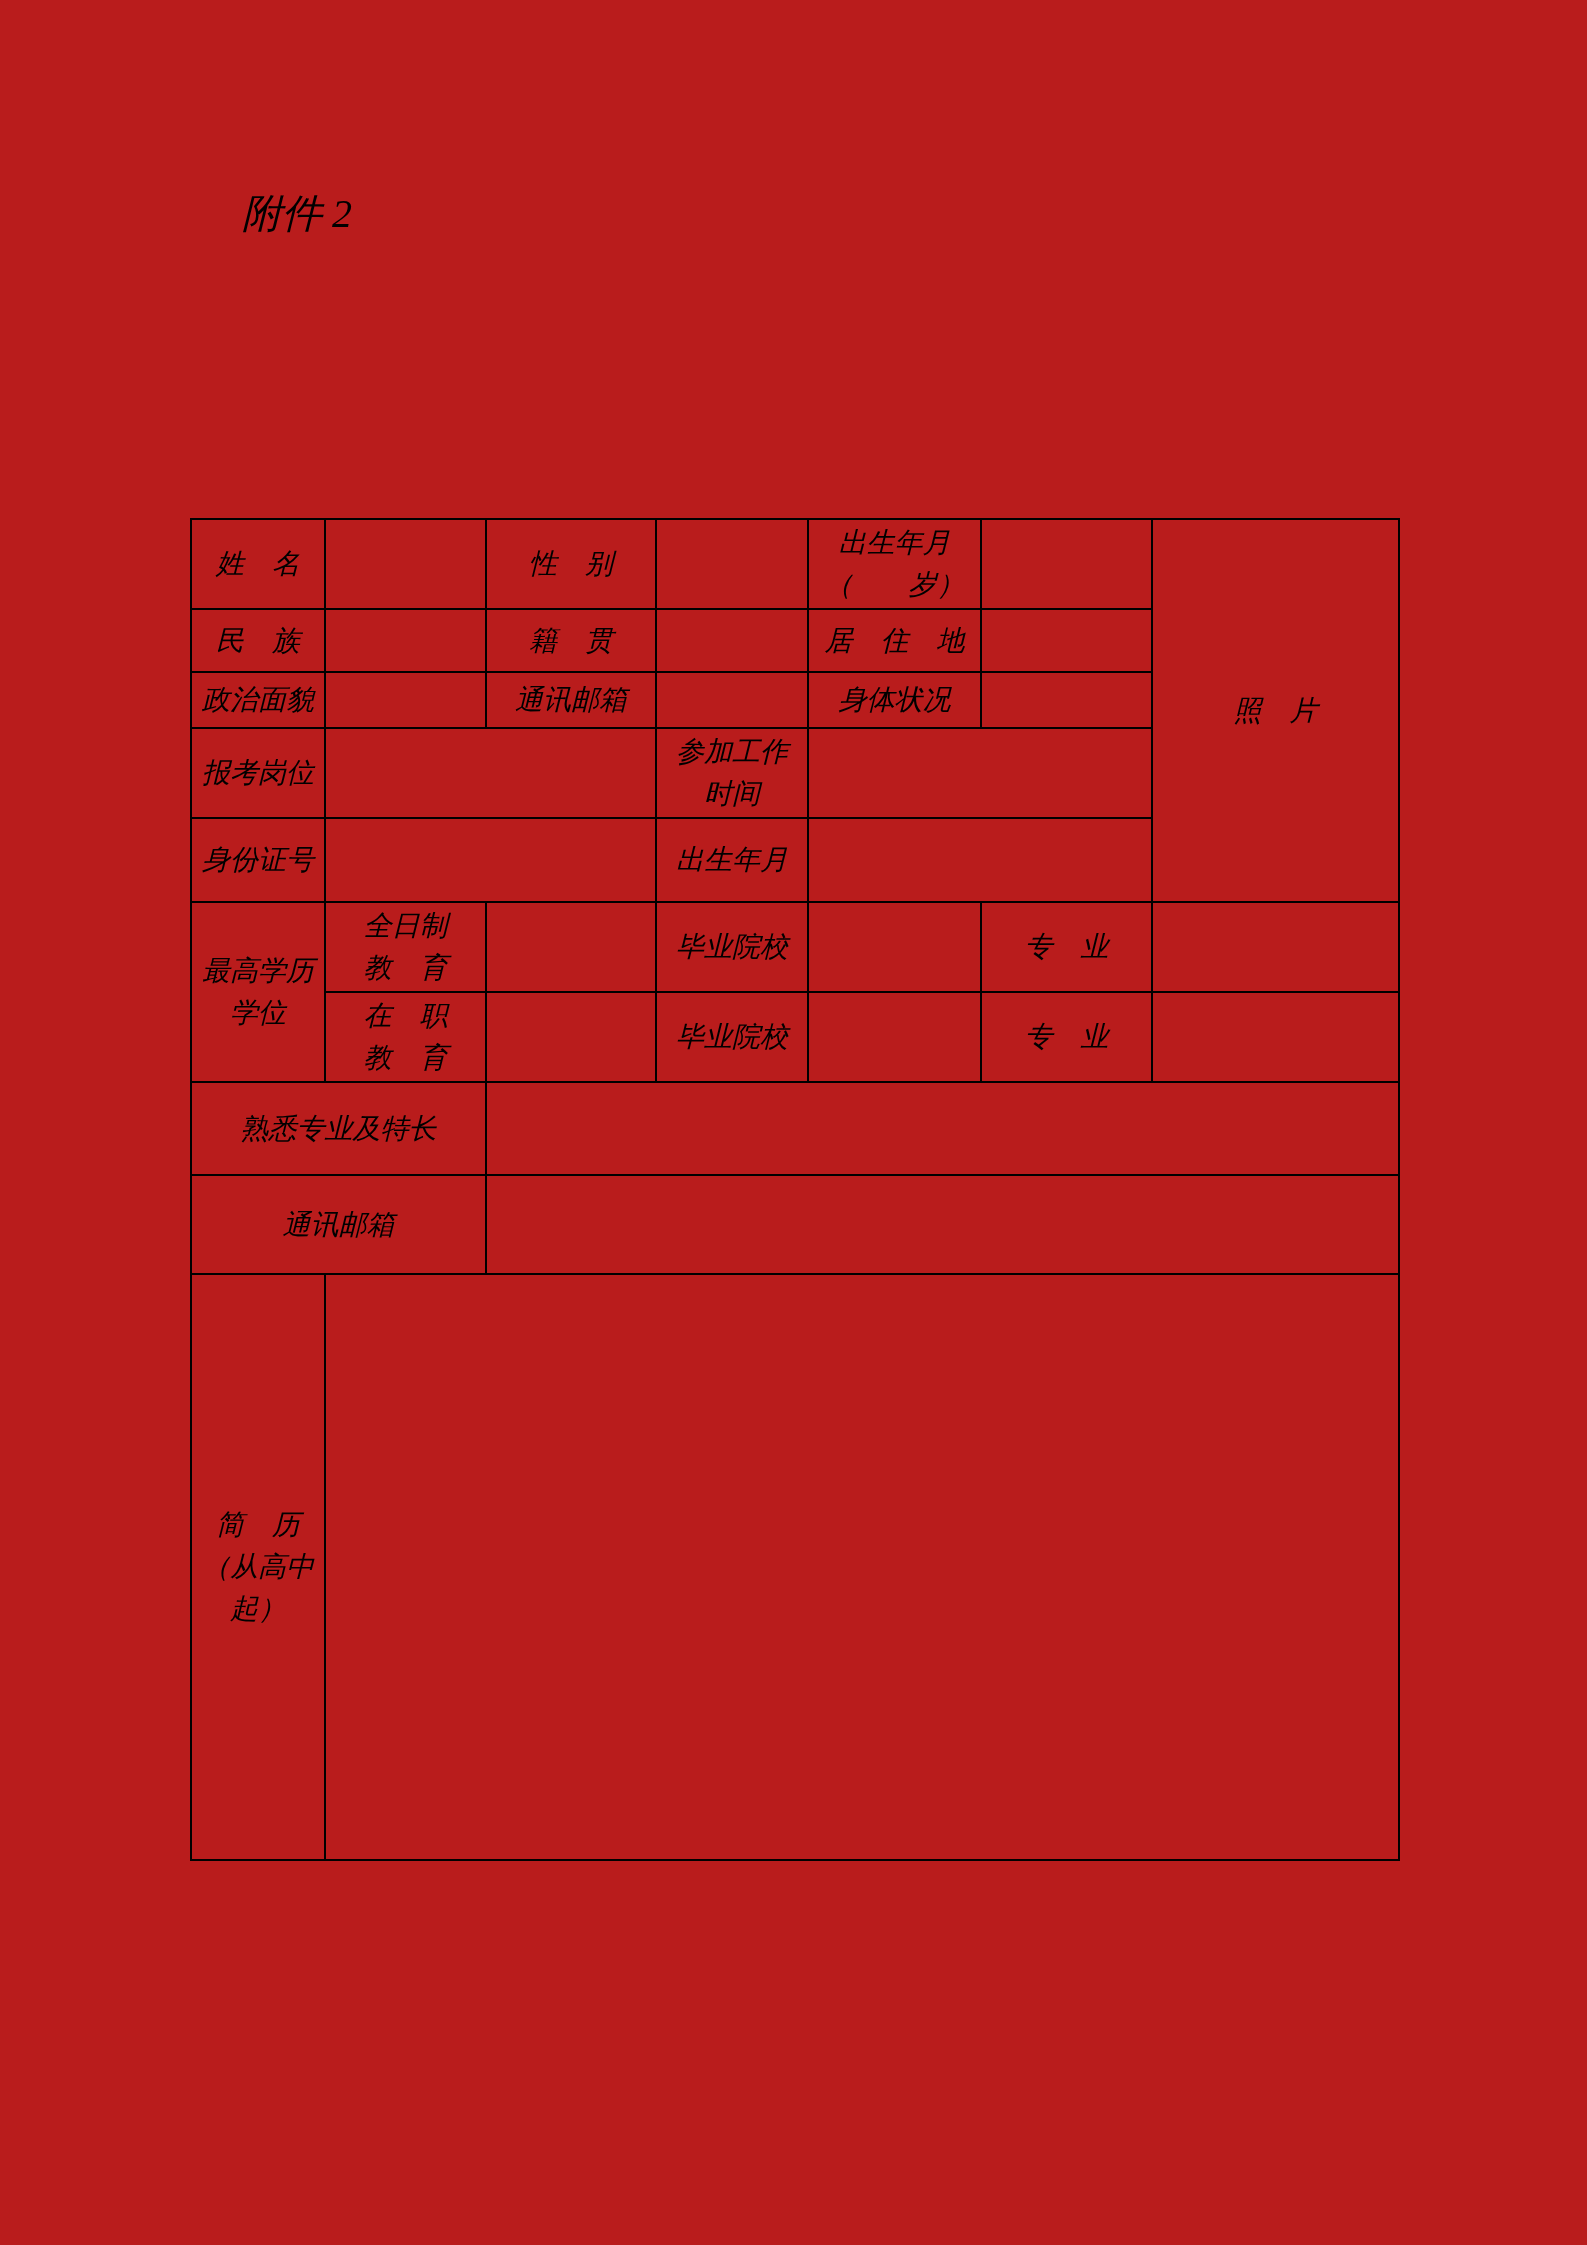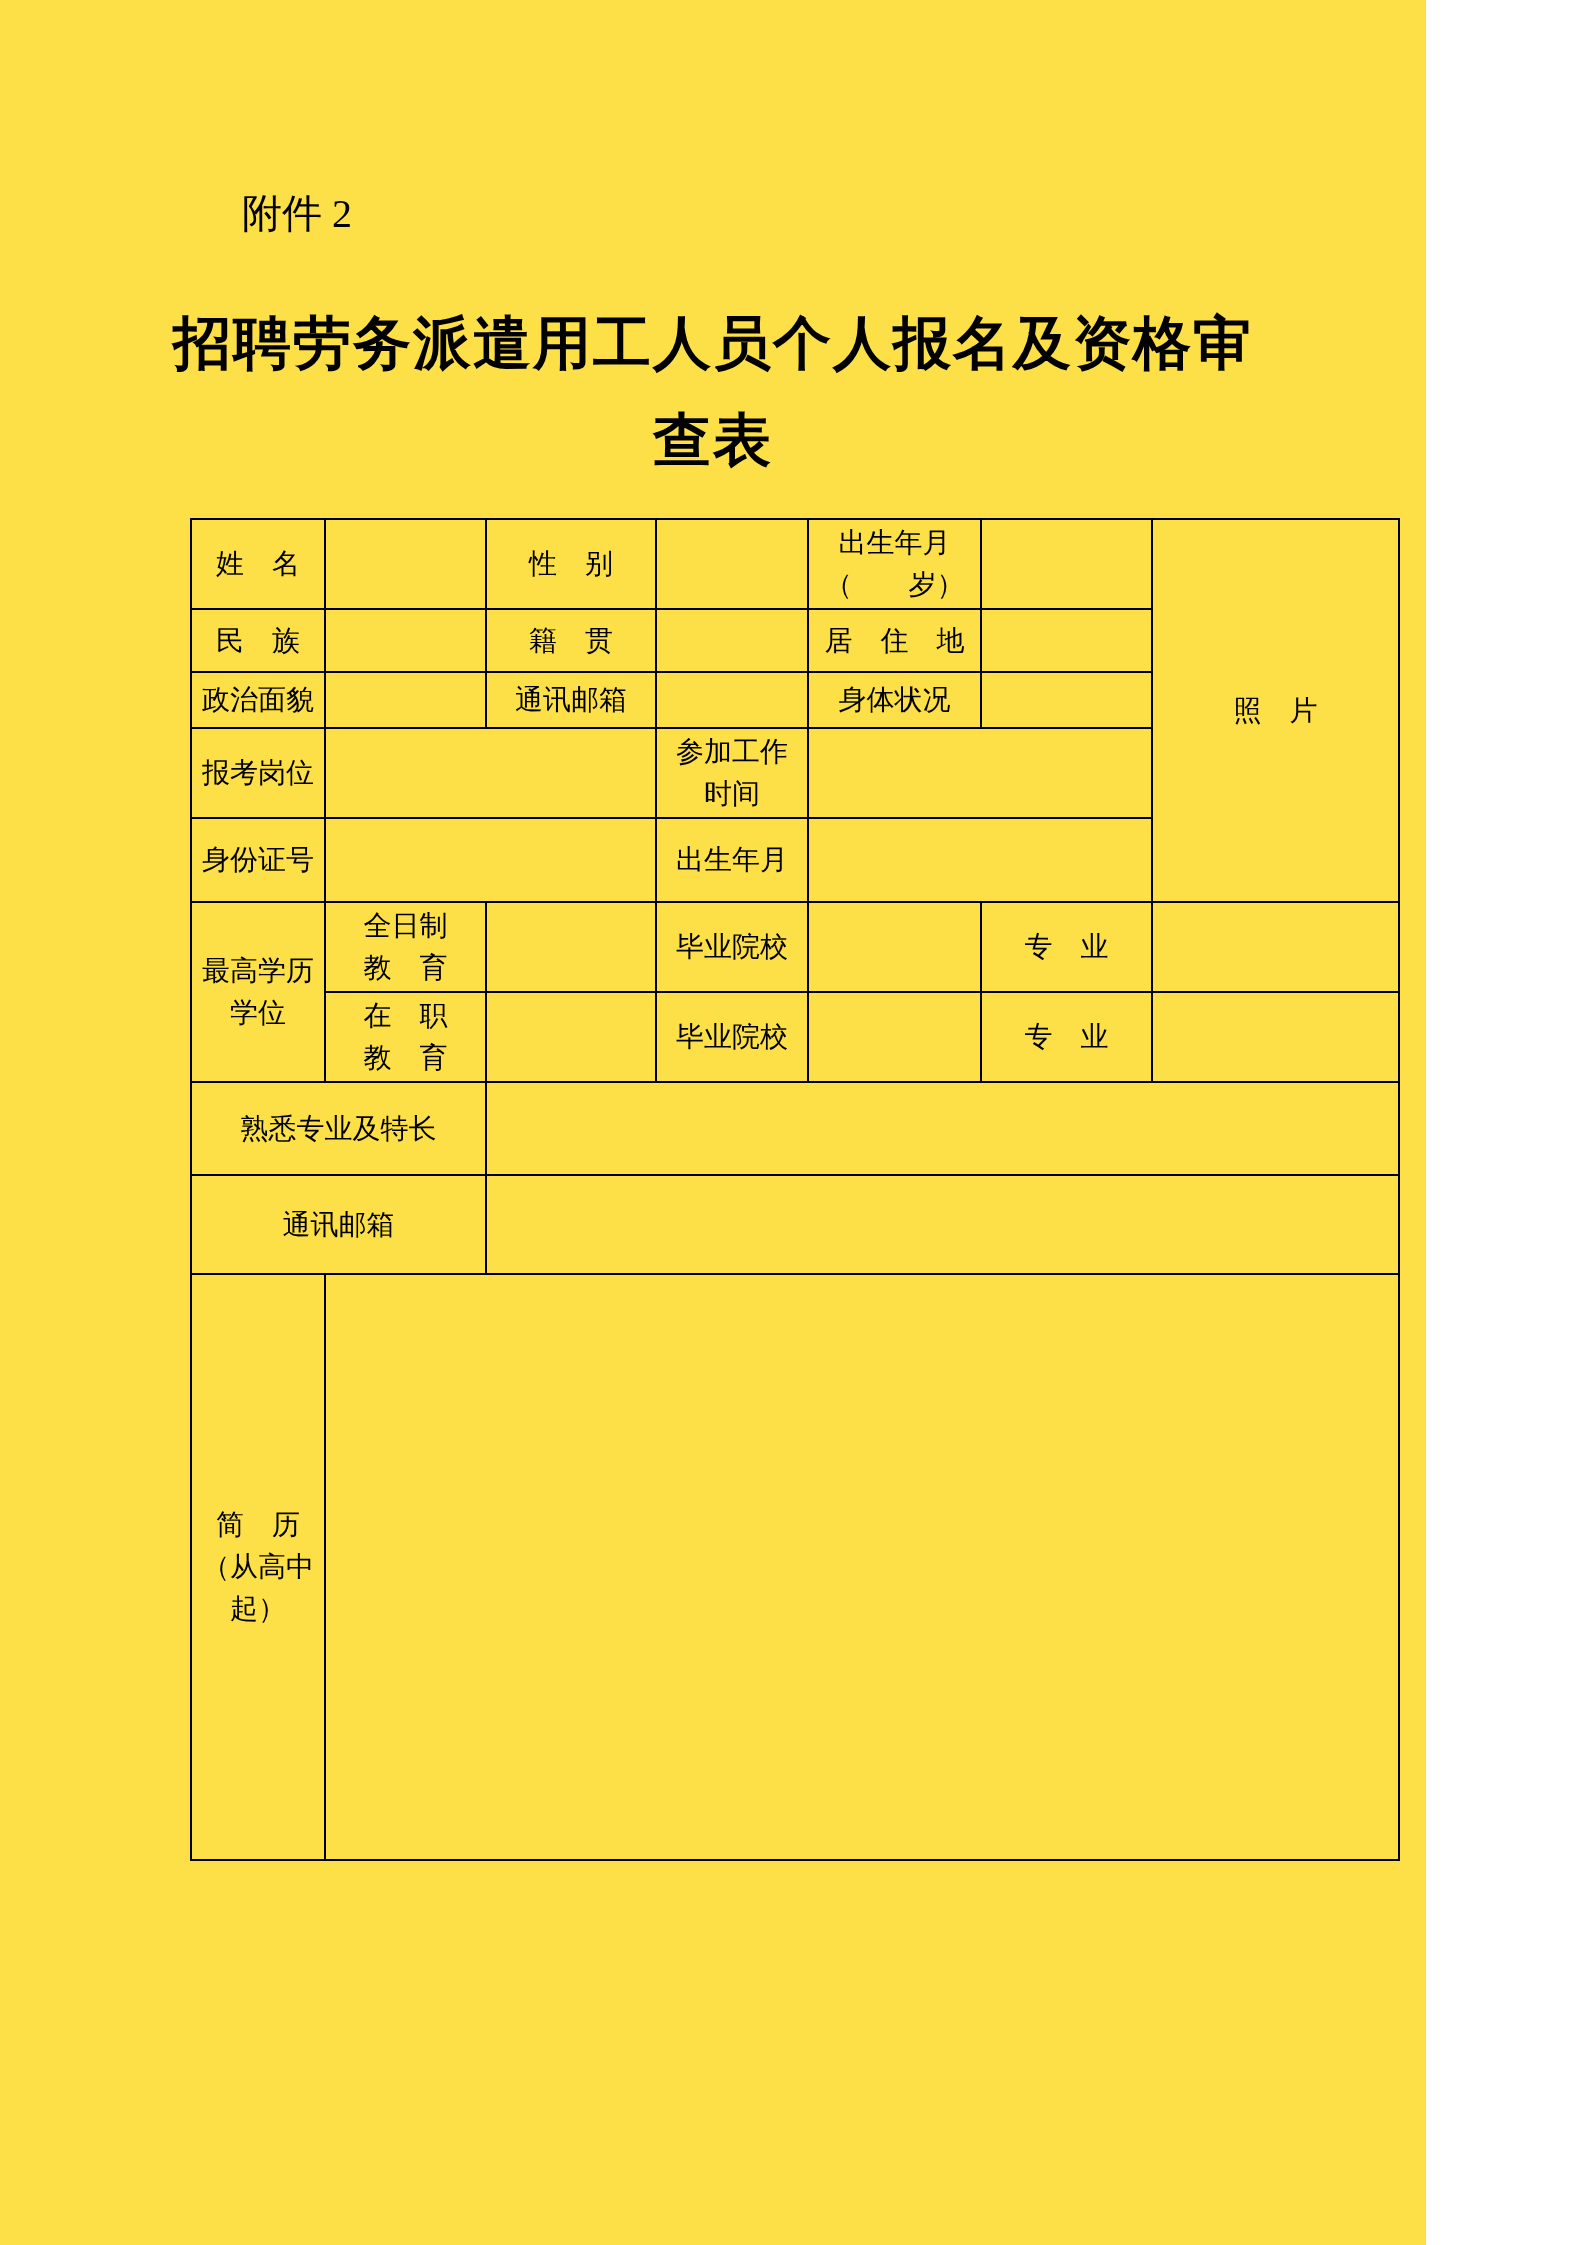--- a/index.html
+++ b/index.html
@@ -1,24 +1,25 @@
 <!DOCTYPE html>
 <html><head>
 <meta charset="utf-8">
 <style>
   * { margin: 0; padding: 0; box-sizing: border-box; }
   html, body { background: #ffffff; }
   .page {
     position: relative;
-    width: 1426px;
+    width: 1587px;
     height: 2245px;
-    background: #fde047;
+    background: #b91c1c;
     font-family: "Liberation Serif", "DejaVu Serif", serif;
     color: #000000;
     overflow: hidden;
+    font-style: italic;
   }
   .attachment-label {
     position: absolute;
     left: 242px;
     top: 190px;
     font-size: 40px;
     line-height: 1.2;
     white-space: pre;
   }
   .doc-title {
@@ -61,24 +62,20 @@
   tr.r9  { height: 99px; }
   tr.r10 { height: 586px; }
 </style>
 </head>
 <body>
 
 <div class="page">
 
   <div class="attachment-label">附件 2</div>
 
-  <div class="doc-title">
-    <div>招聘劳务派遣用工人员个人报名及资格审</div>
-    <div>查表</div>
-  </div>
 
   <table class="form-table">
     <colgroup>
       <col style="width:134px">
       <col style="width:161px">
       <col style="width:170px">
       <col style="width:152px">
       <col style="width:173px">
       <col style="width:171px">
       <col style="width:247px">

